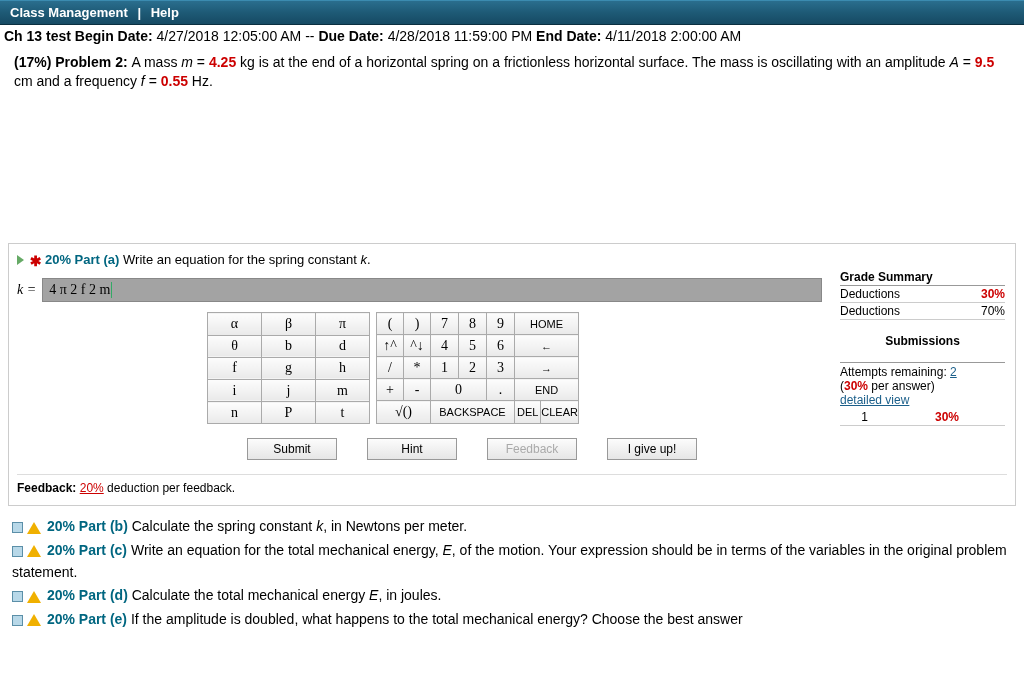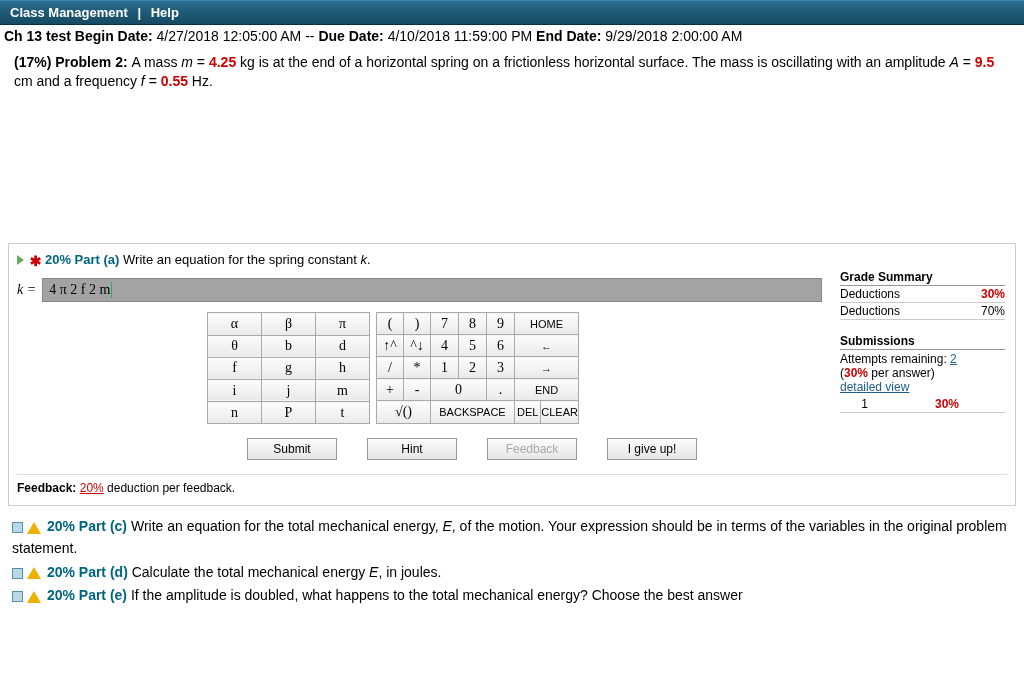--- a/index.html
+++ b/index.html
@@ -76,21 +76,21 @@
   .grade-box {
     position: absolute;
     right: 10px;
     top: 26px;
     width: 165px;
     font-size: 12px;
   }
   .grade-title { font-weight: bold; border-bottom:1px solid #999; padding-bottom:1px;}
   .grade-line { display:flex; justify-content:space-between; border-bottom:1px solid #ccc; padding:1px 0;}
   .red-text { color: #c00; font-weight:bold;}
-  .sub-title { font-weight:bold; margin-top:14px; border-bottom:1px solid #999; padding-bottom:1px;}
+  .sub-title { font-weight:bold; margin-top:14px; border-bottom:1px solid #999; padding-bottom:14px;text-align:center;}
   .link { color: #1b5f8a; text-decoration: underline; cursor:pointer;}
   .keypad-area {
     display:flex;
     gap: 6px;
     margin-left: 190px;
     margin-top: 6px;
   }
   table.keypad { border-collapse: collapse; }
   table.keypad td {
     border:1px solid #aaa;
@@ -154,21 +154,21 @@
 </head>
 <body>
 
 <div class="top-bar">
   <span>Class Management</span>
   <span>|</span>
   <span>Help</span>
 </div>
 
 <div class="assignment-header">
-  <b>Ch 13 test </b><b>Begin Date:</b><span> 4/27/2018 12:05:00 AM -- </span><b>Due Date:</b><span> 4/10/2018 11:59:00 PM </span><b>End Date:</b><span> 9/29/2018 2:00:00 AM</span>
+  <b>Ch 13 test </b><b>Begin Date:</b><span> 4/27/2018 12:05:00 AM -- </span><b>Due Date:</b><span> 4/28/2018 11:59:00 PM </span><b>End Date:</b><span> 4/11/2018 2:00:00 AM</span>
 </div>
 
 <div class="problem-statement">
   <b>(17%) Problem 2: </b><span>A mass </span><span class="italic">m</span><span> = </span><span class="red-val">4.25</span><span> kg is at the end of a horizontal spring on a frictionless horizontal surface. The mass is oscillating with an amplitude </span><span class="italic">A</span><span> = </span><span class="red-val">9.5</span><span> cm and a frequency </span><span class="italic">f</span><span> = </span><span class="red-val">0.55</span><span> Hz.</span>
 </div>
 
 <div class="gap"></div>
 
 <div class="part-panel">
   <div class="part-header">
@@ -292,16 +292,17 @@
     <div class="action-btn disabled">Feedback</div>
     <div class="action-btn">I give up!</div>
   </div>
 
   <div class="feedback-row">
     <div><b>Feedback: </b><span class="link" style="color:#c00">20%</span><span> deduction per feedback.</span></div>
   </div>
 </div>
 
 <div class="other-parts">
+  <div class="row"><span class="sq-icon"></span><span class="warn-icon"></span> <span class="teal-bold">20% Part (b) </span><span>Calculate the spring constant </span><span class="italic">k</span><span>, in Newtons per meter.</span></div>
   <div class="row"><span class="sq-icon"></span><span class="warn-icon"></span> <span class="teal-bold">20% Part (c) </span><span>Write an equation for the total mechanical energy, </span><span class="italic">E</span><span>, of the motion. Your expression should be in terms of the variables in the original problem statement.</span></div>
   <div class="row"><span class="sq-icon"></span><span class="warn-icon"></span> <span class="teal-bold">20% Part (d) </span><span>Calculate the total mechanical energy </span><span class="italic">E</span><span>, in joules.</span></div>
   <div class="row"><span class="sq-icon"></span><span class="warn-icon"></span> <span class="teal-bold">20% Part (e) </span><span>If the amplitude is doubled, what happens to the total mechanical energy? Choose the best answer</span></div>
 </div>
 
 </body></html>

